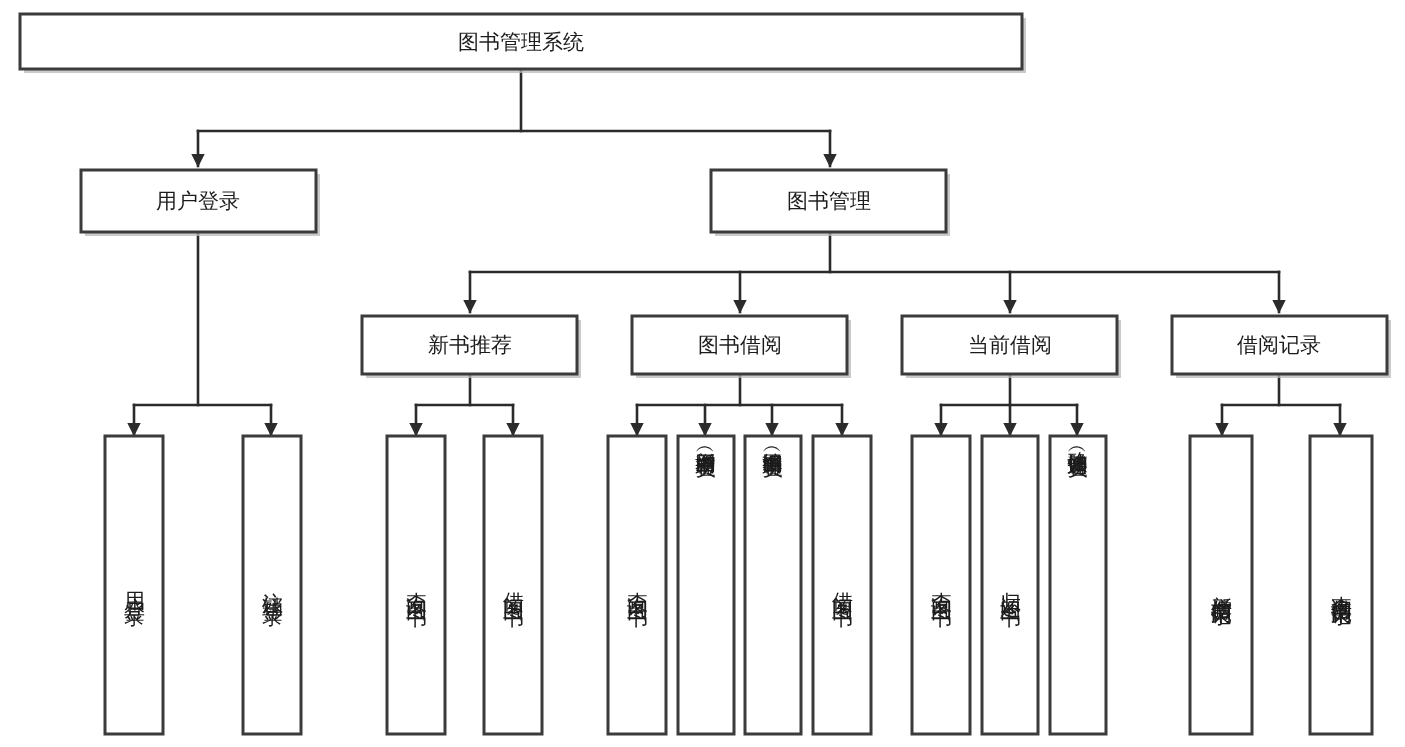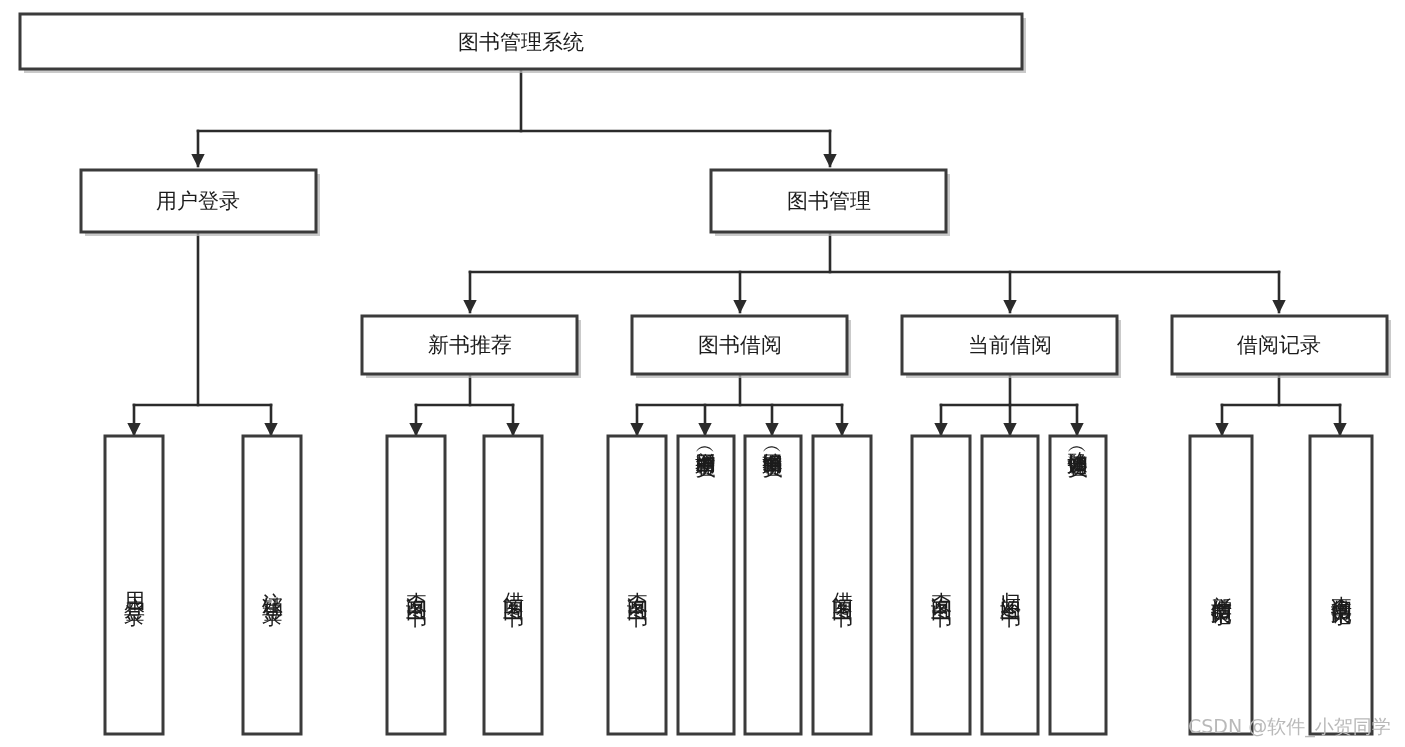--- a/index.html
+++ b/index.html
@@ -256,15 +256,14 @@
   </div>
 
   <div class="vert-box" style="left:1190px; top:436px; width:62px; height:298px;">
     <span class="vert-text" style="letter-spacing:2px;">新增借阅记录</span>
   </div>
 
   <div class="vert-box" style="left:1310px; top:436px; width:62px; height:298px;">
     <span class="vert-text" style="letter-spacing:2px;">查询借阅记录</span>
   </div>
 
-  <div class="watermark" style="left:1188px; top:714px;">CSDN @软件_小贺同学</div>
 
 </div>
 
 </body></html>

